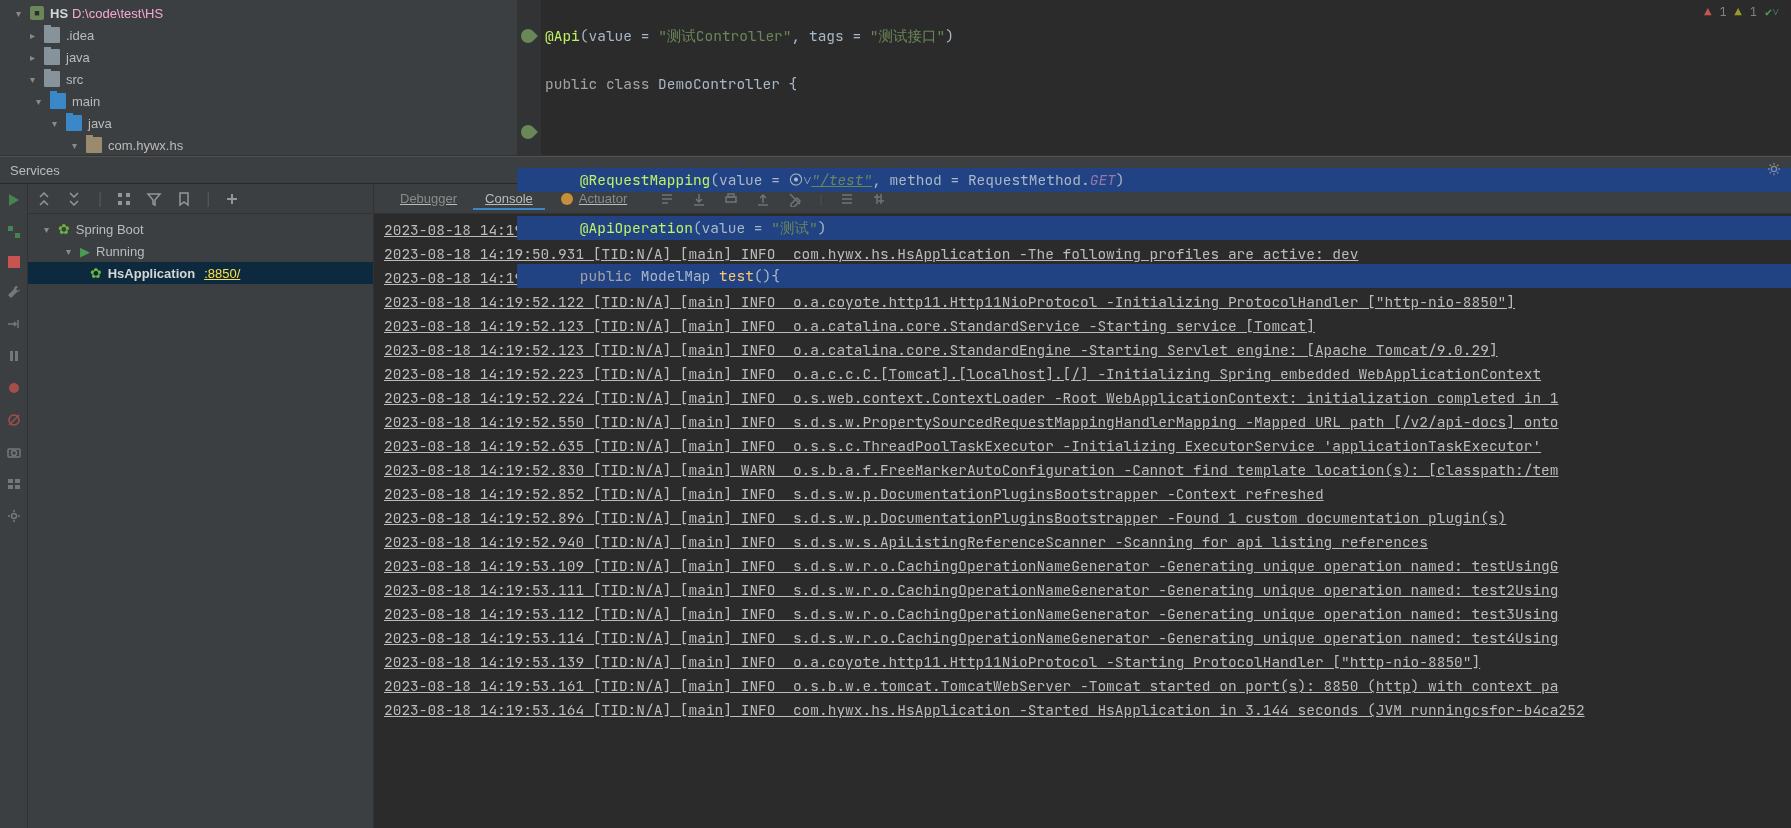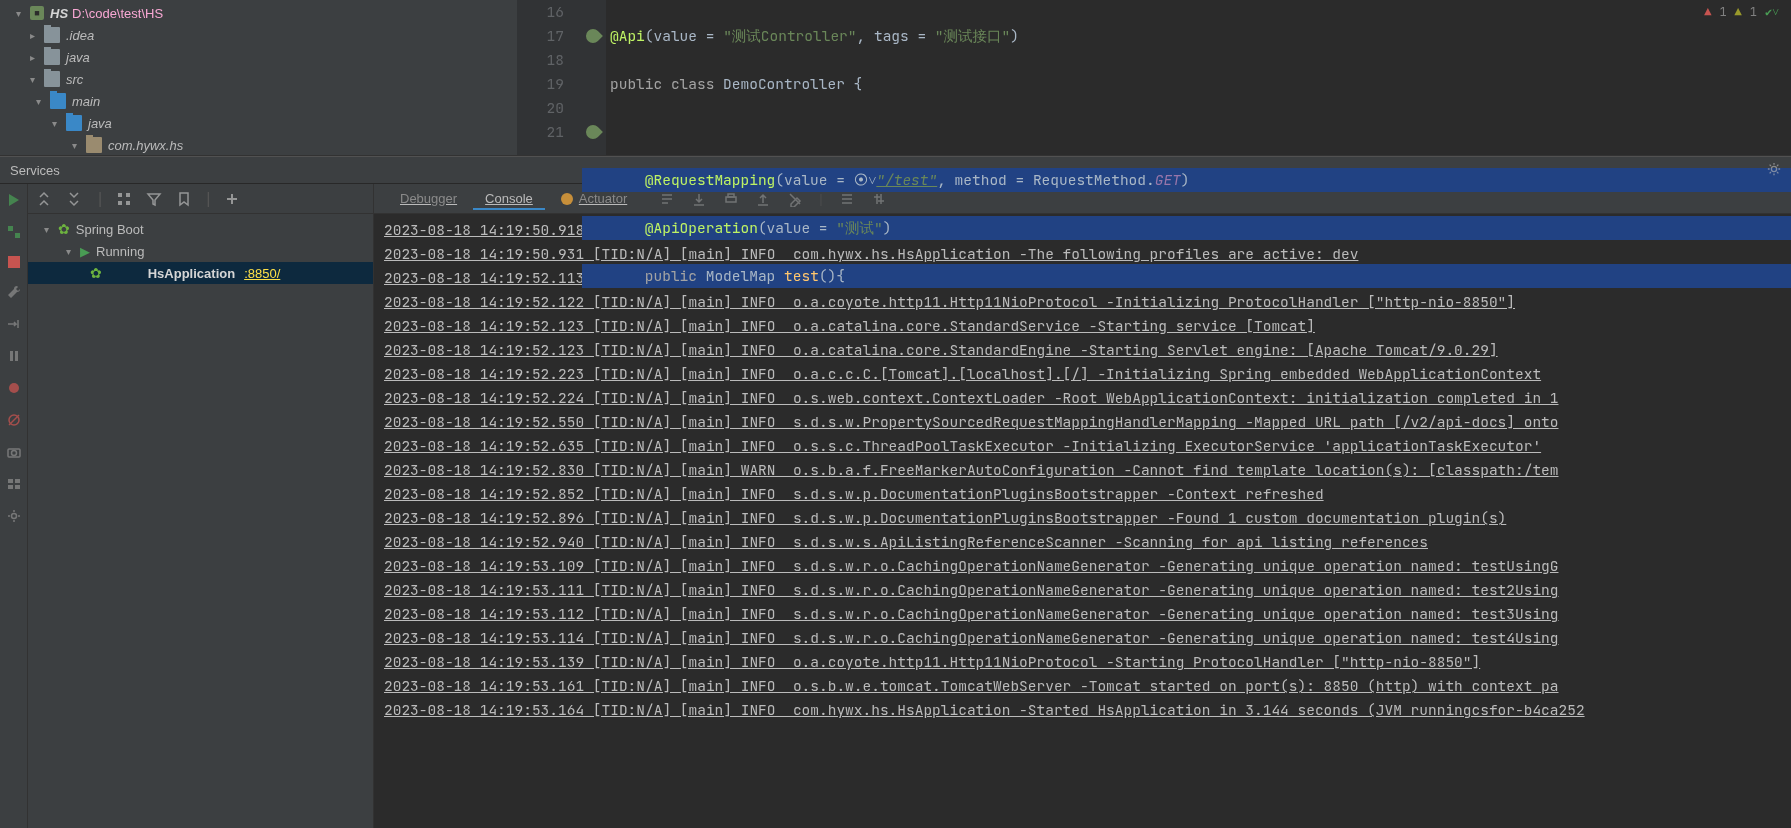--- a/index.html
+++ b/index.html
@@ -34,21 +34,21 @@
 .tree-indent-0 { padding-left: 16px; }
 .tree-indent-1 { padding-left: 30px; }
 .tree-indent-2 { padding-left: 36px; }
 .tree-indent-3 { padding-left: 52px; }
 .tree-indent-4 { padding-left: 72px; }
 .chev { width: 10px; display:inline-block; color:#8a8a8a; font-size:10px; margin-right:4px;}
 .folder-icon { width:16px; height:16px; background:#87939a; display:inline-block; margin-right:6px; border-radius:1px; position:relative;}
 .folder-icon.blue { background:#3a88c7; }
 .folder-icon::before { content:""; position:absolute; top:-2px; left:0; width:7px; height:3px; background:inherit; }
 .project-icon { width:14px; height:14px; display:inline-block; margin-right:6px; background:#6a8759; border-radius:2px; font-size:9px; color:#2b2b2b; text-align:center; line-height:14px; font-weight:bold;}
-.tree-label { color:#bbbbbb;font-style:italic; }
+.tree-label { color:#bbbbbb; }
 .tree-label b { color:#d5d5d5; font-weight:bold;}
 .tree-path { color:#f9a8d4; margin-left:4px;}
 .code-panel {
   flex: 1;
   background: #2b2b2b;
   position: relative;
   font-family: "JetBrains Mono", Consolas, monospace;
   font-size: 14.5px;
   display: flex;
 }
@@ -149,21 +149,21 @@
 }
 .svc-row { height:22px; display:flex; align-items:center; cursor:pointer;}
 .svc-row.sel { background:#0d293e; }
 .svc-indent-0 { padding-left:16px;}
 .svc-indent-1 { padding-left:38px;}
 .svc-indent-2 { padding-left:62px;}
 .springleaf { color:#6db33f; font-size:14px; margin-right:6px;}
 .running-play { color:#499c54; margin-right:6px;}
 .svc-link { color:#fde047; text-decoration: underline; margin-left:9px;}
 .svc-label { color:#bbb;text-align:center; }
-.svc-label.b { font-weight:bold; color:#d5d5d5;margin-left:40px;}
+.svc-label.b { font-weight:bold; color:#d5d5d5;}
 
 .services-right {
   flex:1;
   display:flex;
   flex-direction:column;
   background:#2b2b2b;
   text-decoration:underline;
 }
 .tabs-row {
   height:30px;
@@ -231,28 +231,20 @@
         </div>
         <div class="tree-row tree-indent-4">
           <span class="chev">▾</span>
           <span class="folder-icon" style="background: rgb(154, 139, 111);"></span>
           <span class="tree-label">com.hywx.hs</span>
         </div>
       </div>
   </div>
 
   <div class="code-panel">
-    <div class="gutter">
-      <div>16</div>
-      <div>17</div>
-      <div>18</div>
-      <div>19</div>
-      <div>20</div>
-      <div>21</div>
-    </div>
     <div class="gutter-icons">
       <div class="leaf-icon" style="top:29px"></div>
       <div class="leaf-icon" style="top:125px"></div>
     </div>
     <div class="code-lines">
 <div class="code-line"><span class="c-ann">@Api</span><span class="c-id">(value = </span><span class="c-str">"测试Controller"</span><span class="c-id">, tags = </span><span class="c-str">"测试接口"</span><span class="c-id">)</span></div>
 <div class="code-line"><span class="c-kw">public </span><span class="c-kw">class </span><span class="c-id">DemoController </span><span class="c-id">{</span></div>
 <div class="code-line"></div>
 <div class="code-line hl">    <span class="c-ann">@RequestMapping</span><span class="c-id">(value = </span><span class="c-id">⦿˅</span><span class="c-link">"/test"</span><span class="c-id">, method = RequestMethod.</span><span class="c-const">GET</span><span class="c-id">)</span></div>
 <div class="code-line hl">    <span class="c-ann">@ApiOperation</span><span class="c-id">(value = </span><span class="c-str">"测试"</span><span class="c-id">)</span></div>

